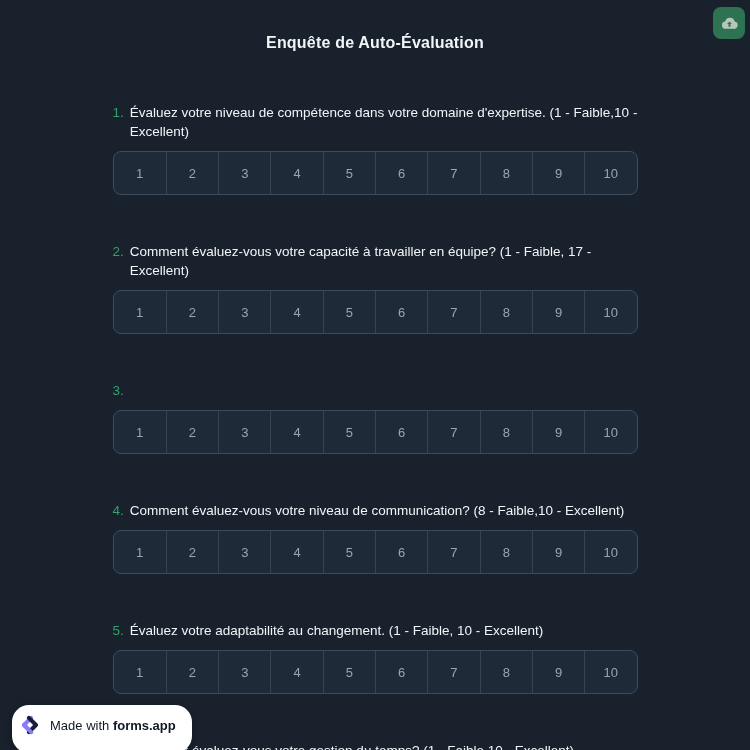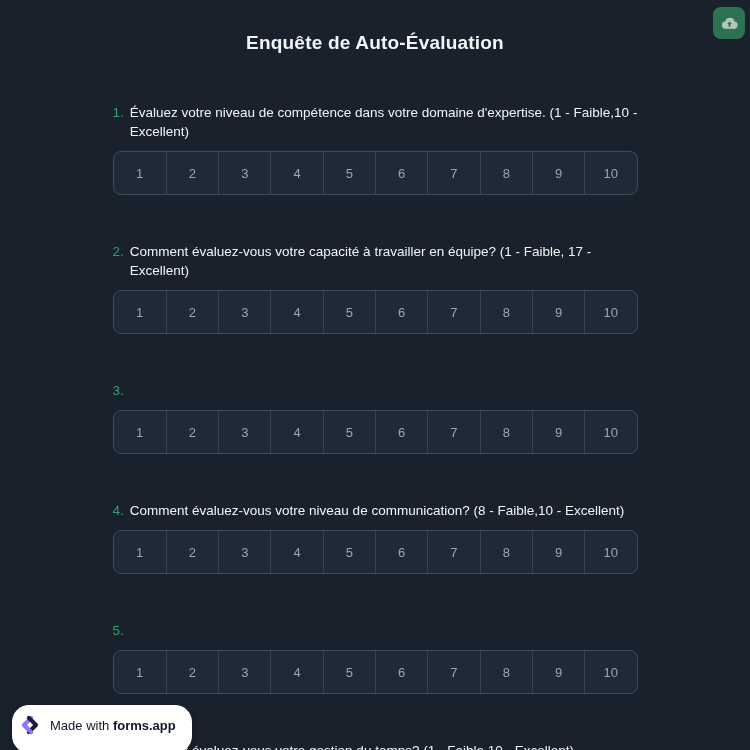--- a/index.html
+++ b/index.html
@@ -23,21 +23,21 @@
     width: 750px;
     height: 750px;
     overflow: hidden;
     position: relative;
     background: var(--page-bg);
     font-family: "Liberation Sans", sans-serif;
   }
   .app { width: 525px; margin: 0 auto; padding-top: 32px; }
   .title {
     margin: 0 0 49px 0;
-    font-size: 19px;
+    font-size: 16px;
     line-height: 22px;
     font-weight: 700;
     letter-spacing: 0.2px;
     color: var(--question-text);
     text-align: center;
   }
   .upload-btn {
     position: absolute;
     top: 7px;
     right: 5px;
@@ -178,20 +178,21 @@
           <div class="scale-cell">7</div>
           <div class="scale-cell">8</div>
           <div class="scale-cell">9</div>
           <div class="scale-cell">10</div>
         </div>
   </section>
 
   <section class="question">
     <div class="q-label">
       <span class="q-num">5.</span>
+      <span class="q-text">Évaluez votre adaptabilité au changement. (1 - Faible, 10 - Excellent)</span>
     </div>
     <div class="scale">
           <div class="scale-cell">1</div>
           <div class="scale-cell">2</div>
           <div class="scale-cell">3</div>
           <div class="scale-cell">4</div>
           <div class="scale-cell">5</div>
           <div class="scale-cell">6</div>
           <div class="scale-cell">7</div>
           <div class="scale-cell">8</div>

